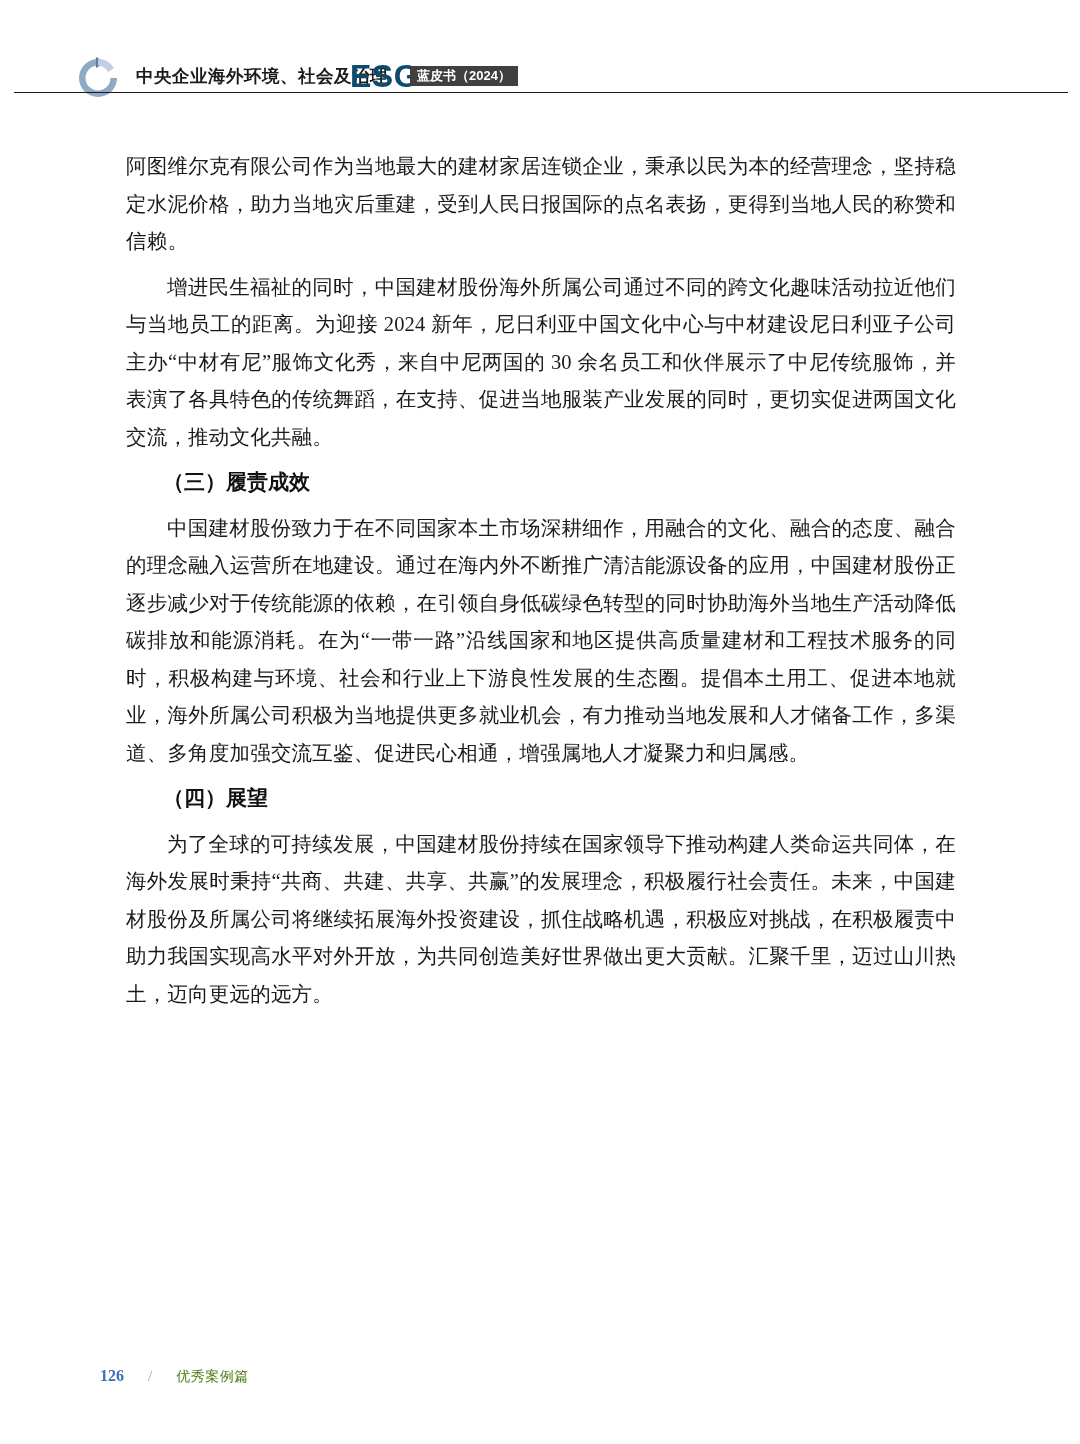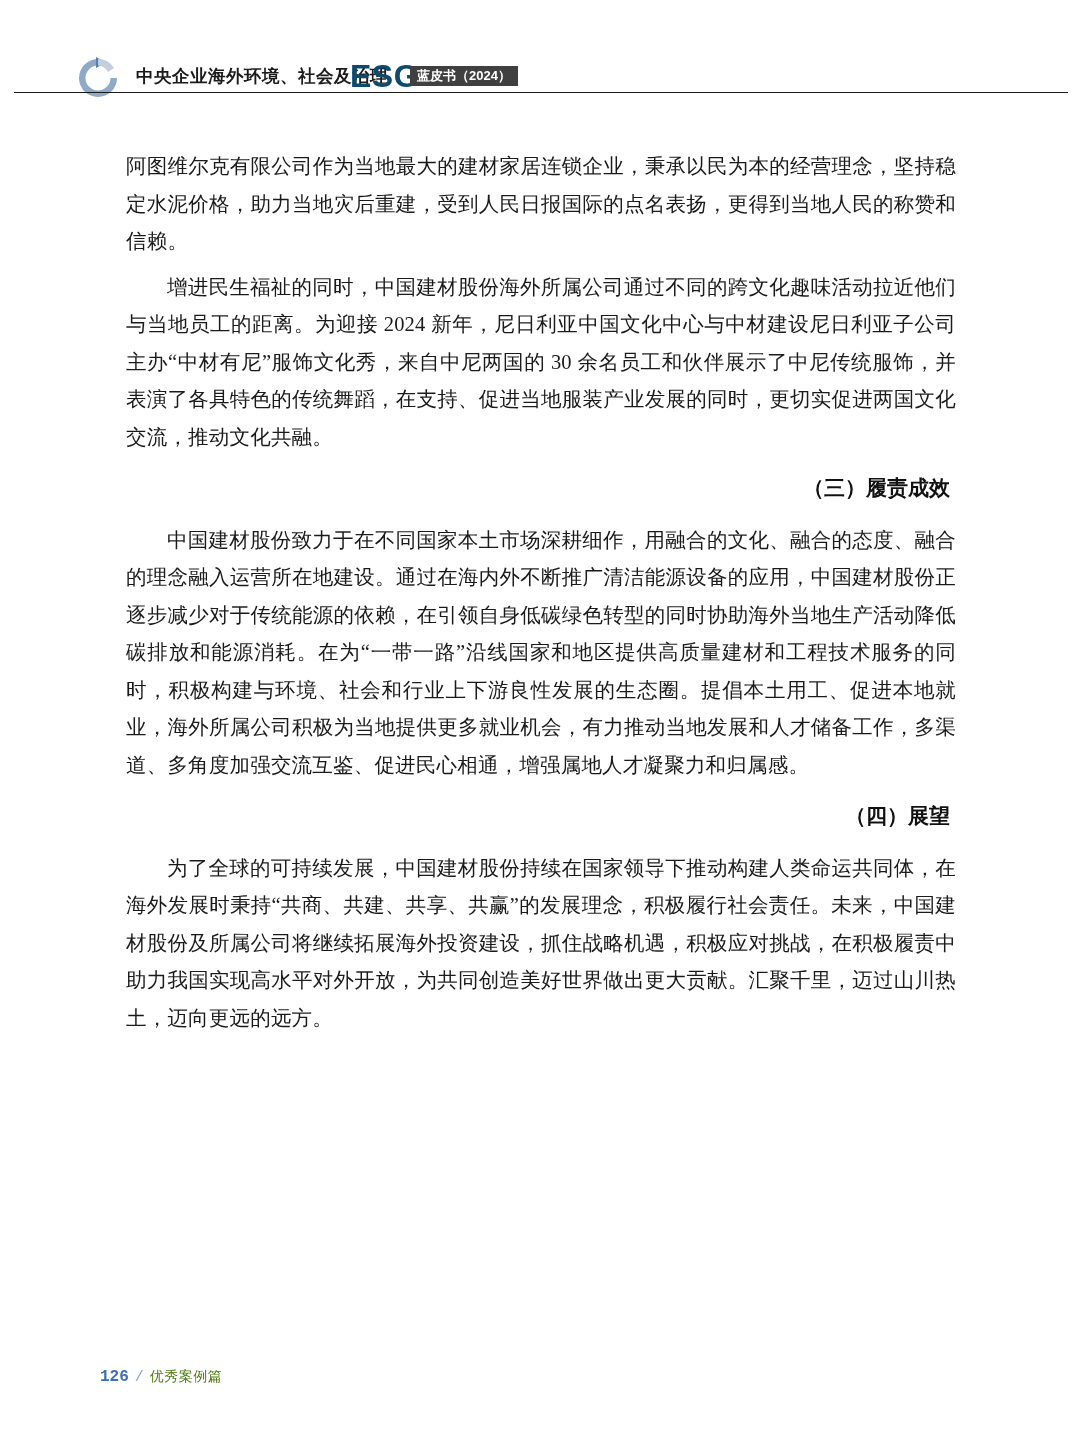--- a/index.html
+++ b/index.html
@@ -86,39 +86,38 @@
     margin: 8px;
     font-size: 20.5px;
     line-height: 37.5px;
     color: #1a1a1a;
     text-align: justify;
     text-justify: inter-ideograph;
     letter-spacing: 0.2px;
   }
   p.indent { text-indent: 2em; }
   h3.subhead {
-    margin: 14px;
+    margin: 3px;
     font-size: 21px;
     line-height: 37.5px;
     color: #111111;
     font-weight: 700;
     text-indent: 2em;
     font-family: "Liberation Serif", "DejaVu Serif", serif;
-    text-align: right;
   }
 
   
   .footer {
     position: absolute;
     bottom: 58px;
     left: 100px;
     display: flex;
     align-items: baseline;
-    gap: 6px;
-    font-family: Liberation Mono, monospace;
+    gap: 24px;
+    font-family: Liberation Serif, serif;
   }
   .footer-page {
     font-size: 16px;
     font-weight: 700;
     color: #3b6fb6;
   }
   .footer-sep {
     font-size: 15px;
     color: #8aa2c4;
   }

